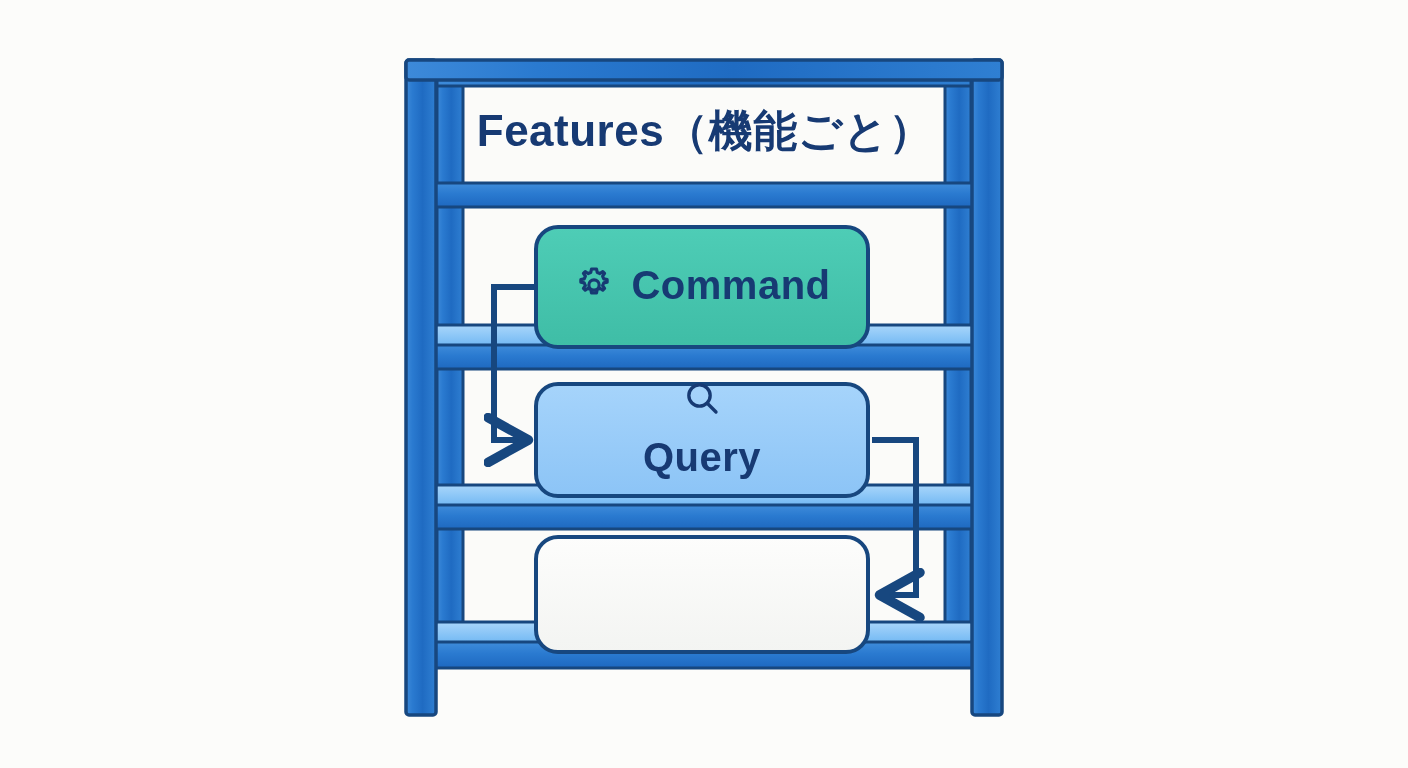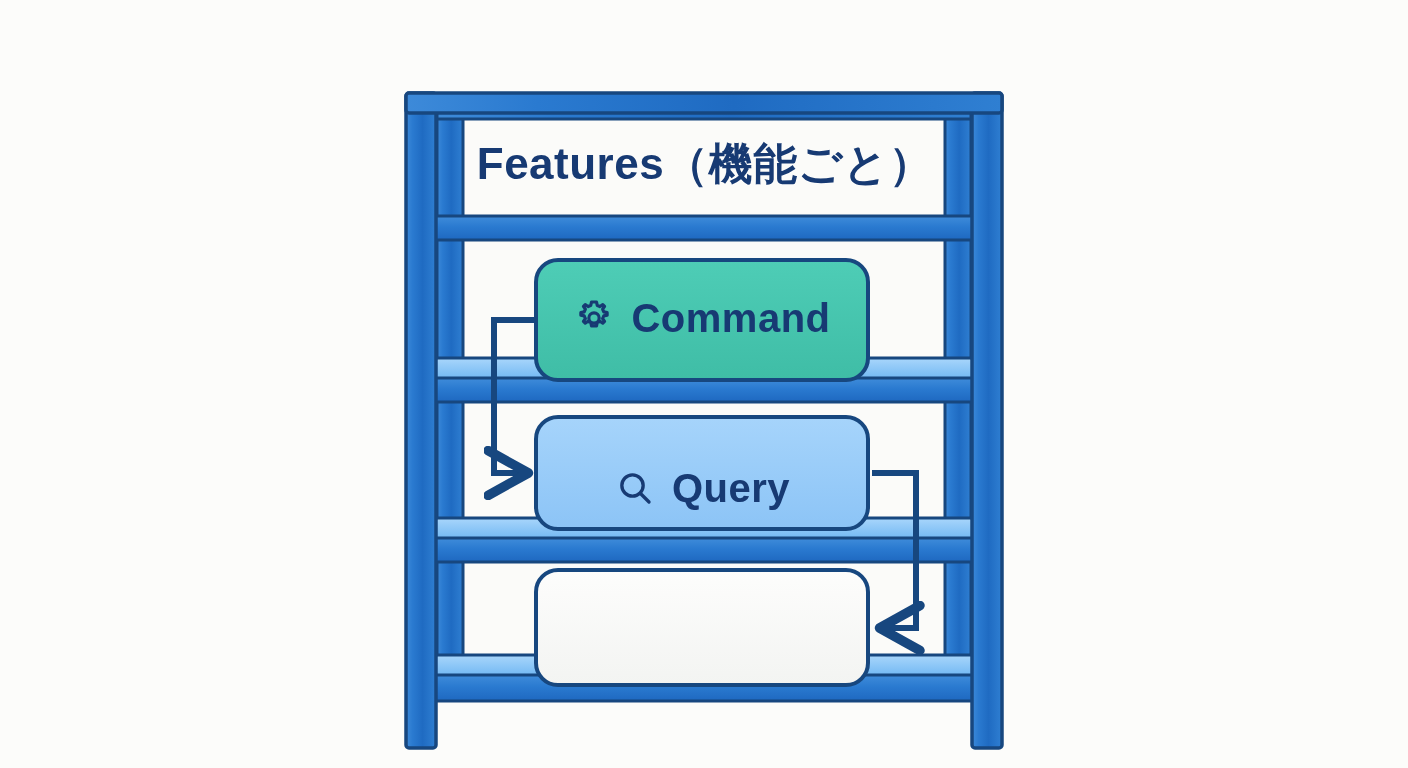--- a/index.html
+++ b/index.html
@@ -11,21 +11,20 @@
     height: 768px;
     background: #fcfcfa;
     font-family: "Liberation Sans", sans-serif;
     overflow: hidden;
   }
   #stage {
     position: relative;
     width: 1408px;
     height: 711px;
     background: #fcfcfa;
-    margin-top: 33px;
   }
   #diagram {
     position: absolute;
     left: 0;
     top: 0;
     width: 1408px;
     height: 768px;
   }
   .lbl {
     position: absolute;
@@ -44,21 +43,21 @@
     width: 500px;
     height: 72px;
     font-size: 44px;
     text-shadow: 0 1px 1px rgba(255,255,255,0.65);
   }
   .card-label {
     font-size: 40px;
     gap: 16px;
   }
   #command-label { left: 536px; top: 255px; width: 332px; height: 60px; }
-  #query-label   { left: 536px; top: 425px; width: 332px; height: 60px; }
+  #query-label   { left: 536px; top: 398px; width: 332px; height: 60px; flex-direction: column; }
   #dto-label     { left: 536px; top: 568px; width: 332px; height: 60px; }
   .icon-slot {
     display: inline-flex;
     align-items: center;
     justify-content: center;
     width: 42px;
     height: 42px;
     flex: 0 0 auto;
   }
   .icon-slot svg { display: block; }

